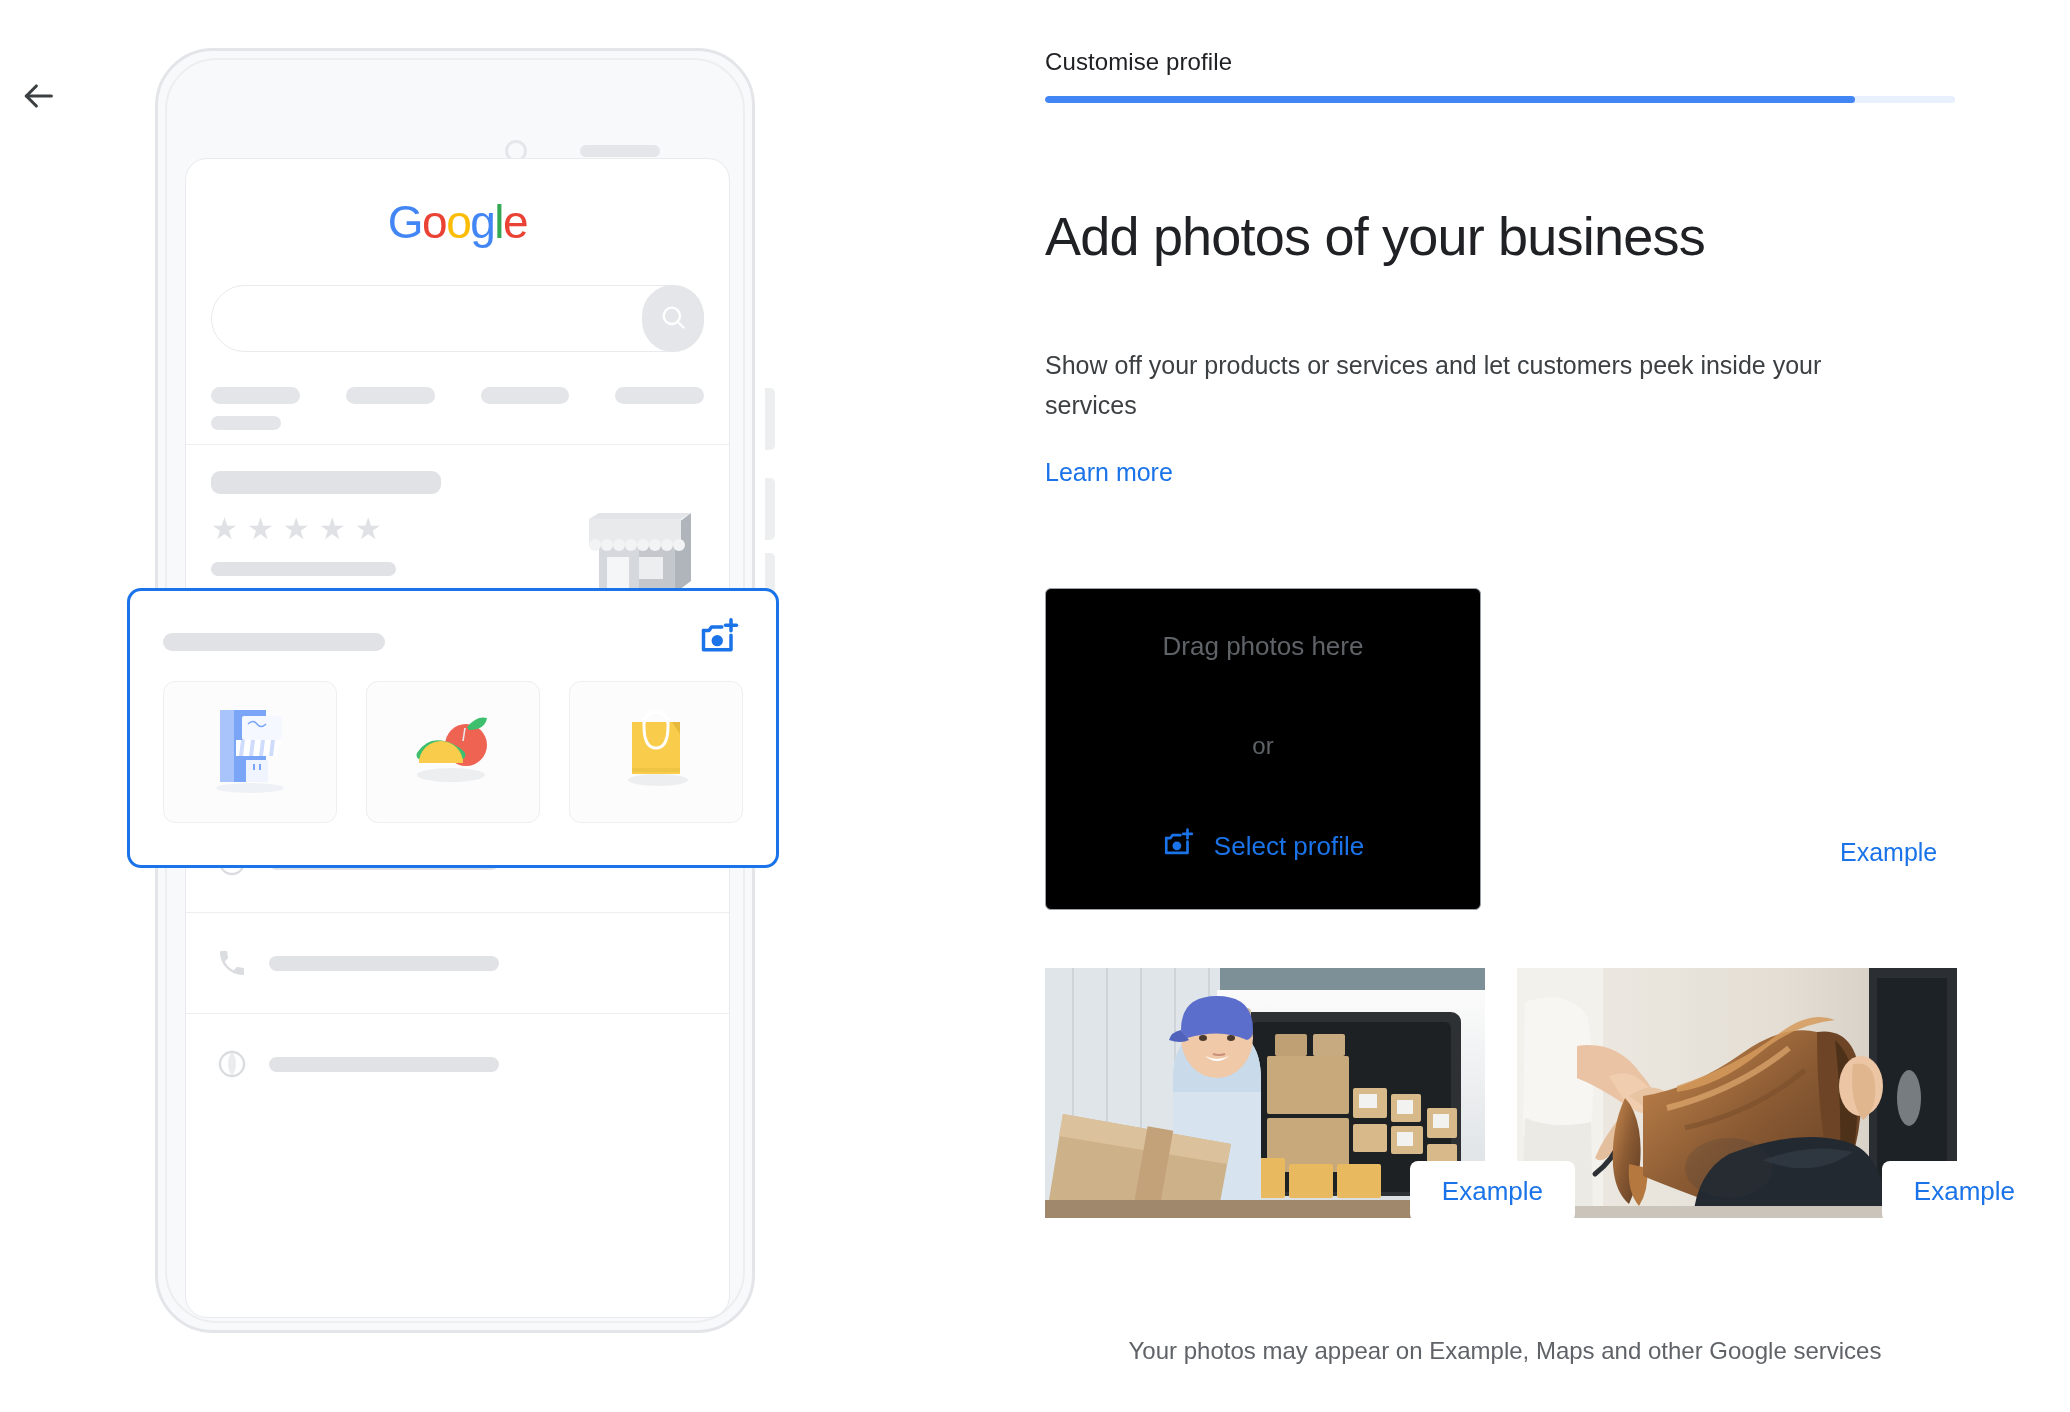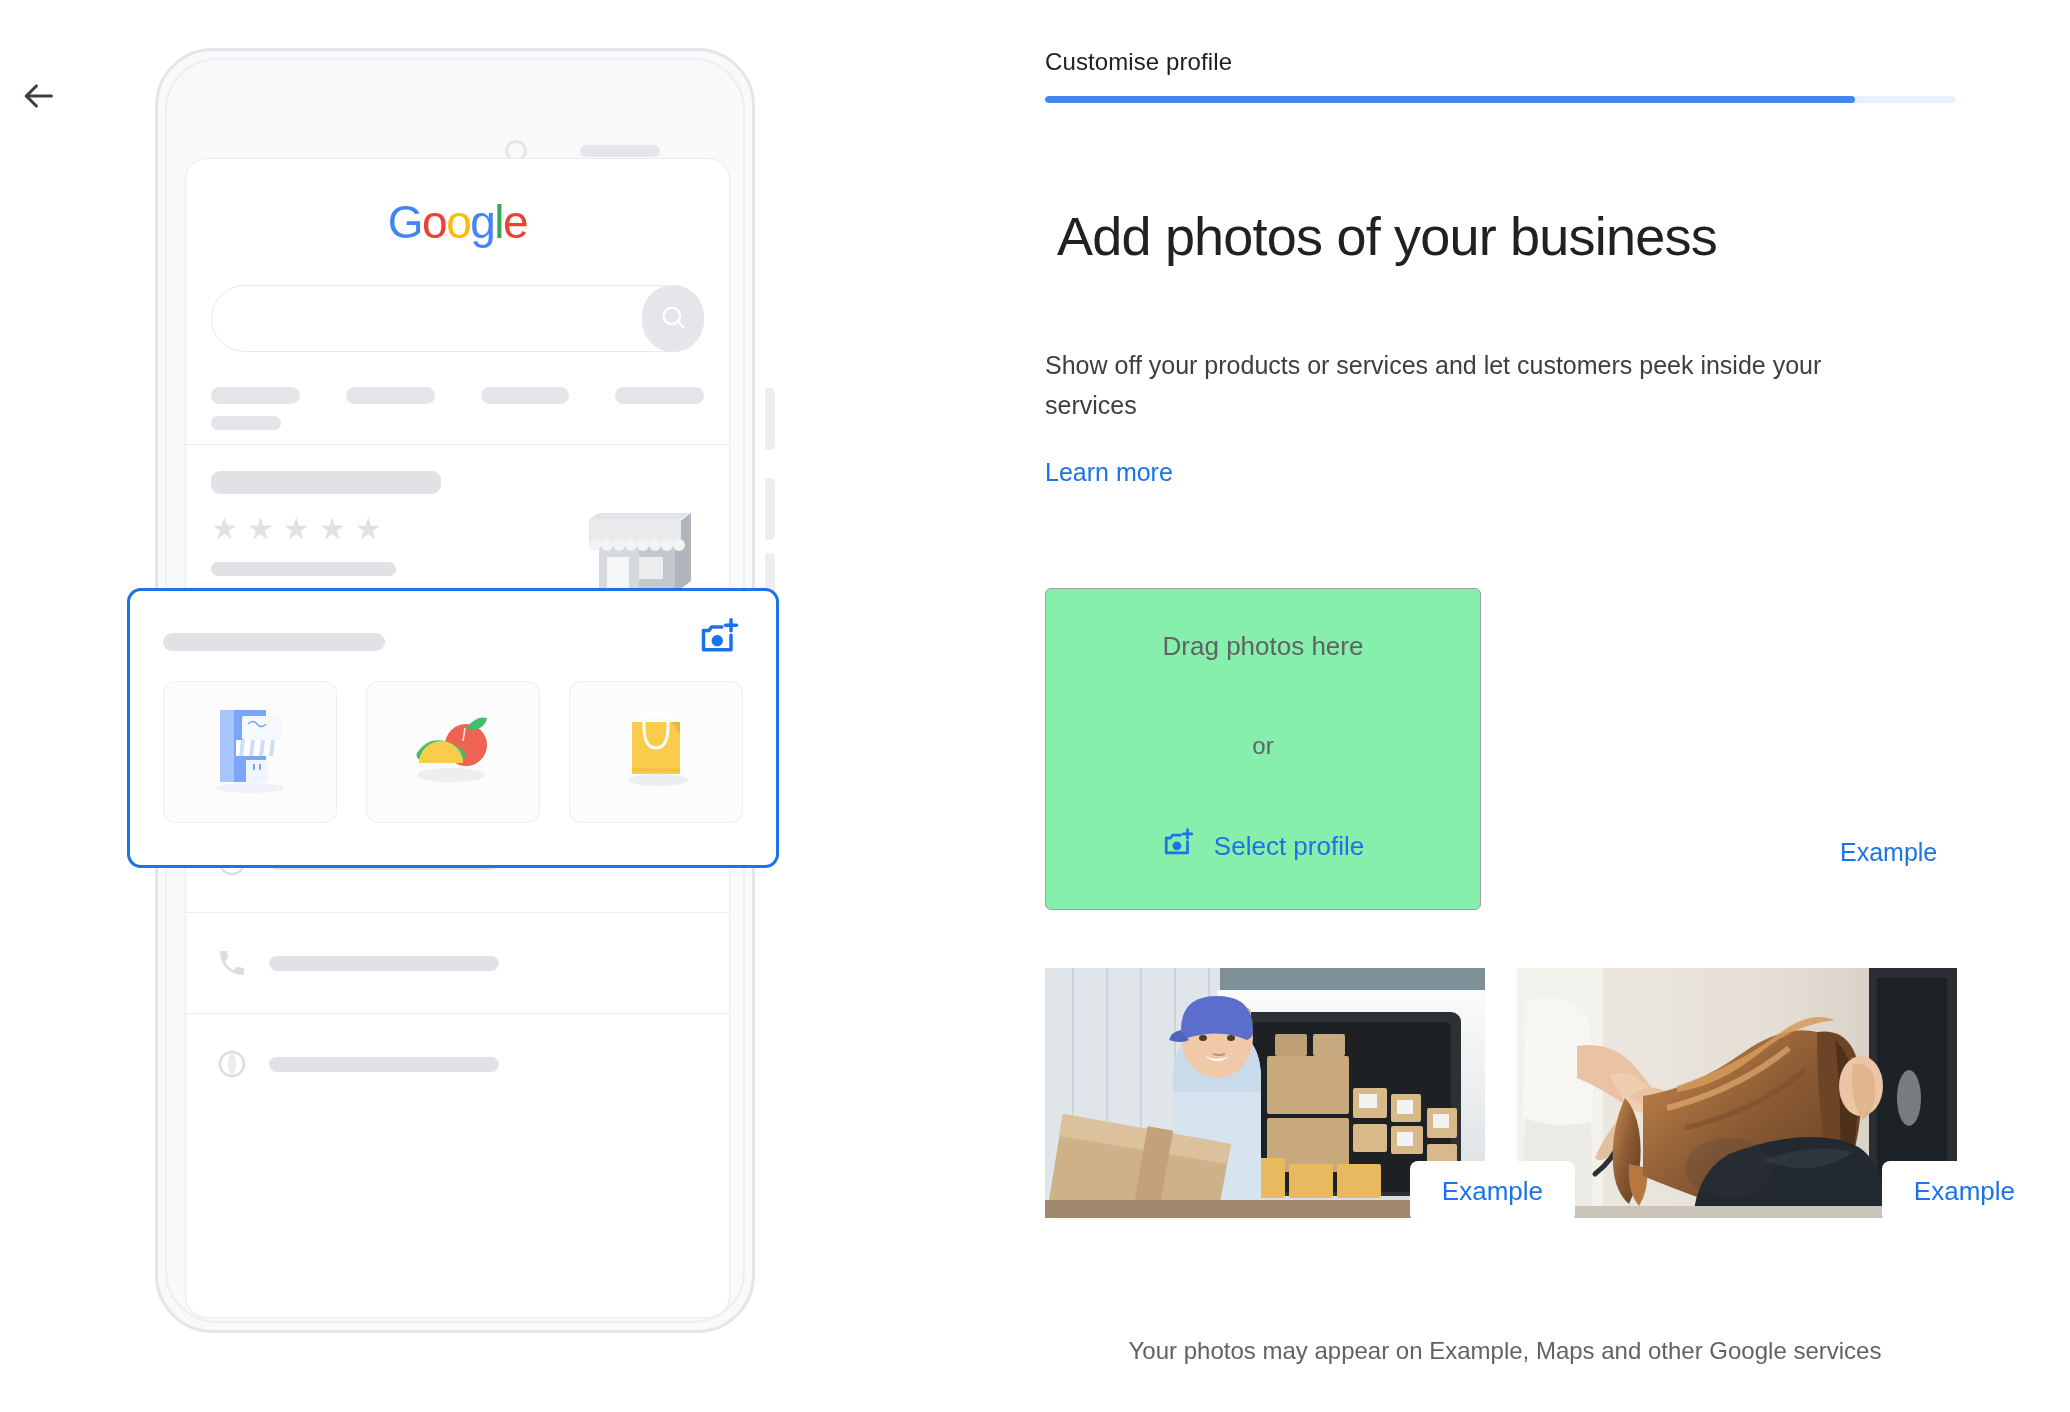--- a/index.html
+++ b/index.html
@@ -279,21 +279,20 @@
     border-radius: 4px;
   }
 
   .headline {
     position: absolute;
     left: 0; top: 205px;
     font-size: 54px;
     font-weight: 400;
     color: #202124;
     letter-spacing: -.8px;
-    margin-left: 12px;
   }
   .subtext {
     position: absolute;
     left: 0; top: 345px;
     width: 870px;
     font-size: 25px;
     line-height: 40px;
     color: #3c4043;
   }
   .learn-more {
@@ -309,21 +308,21 @@
     position: absolute;
     left: 0; top: 588px;
     width: 436px;
     height: 322px;
     border: 1.5px solid #9aa0a6;
     border-radius: 6px;
     display: flex;
     flex-direction: column;
     align-items: center;
     justify-content: center;
-    background: #86efac;
+    background: #000000;
   }
   .drag-text {
     font-size: 26px;
     color: #5f6368;
     margin-bottom: 70px;
   }
   .or-text {
     font-size: 24px;
     color: #5f6368;
     margin-bottom: 66px;

